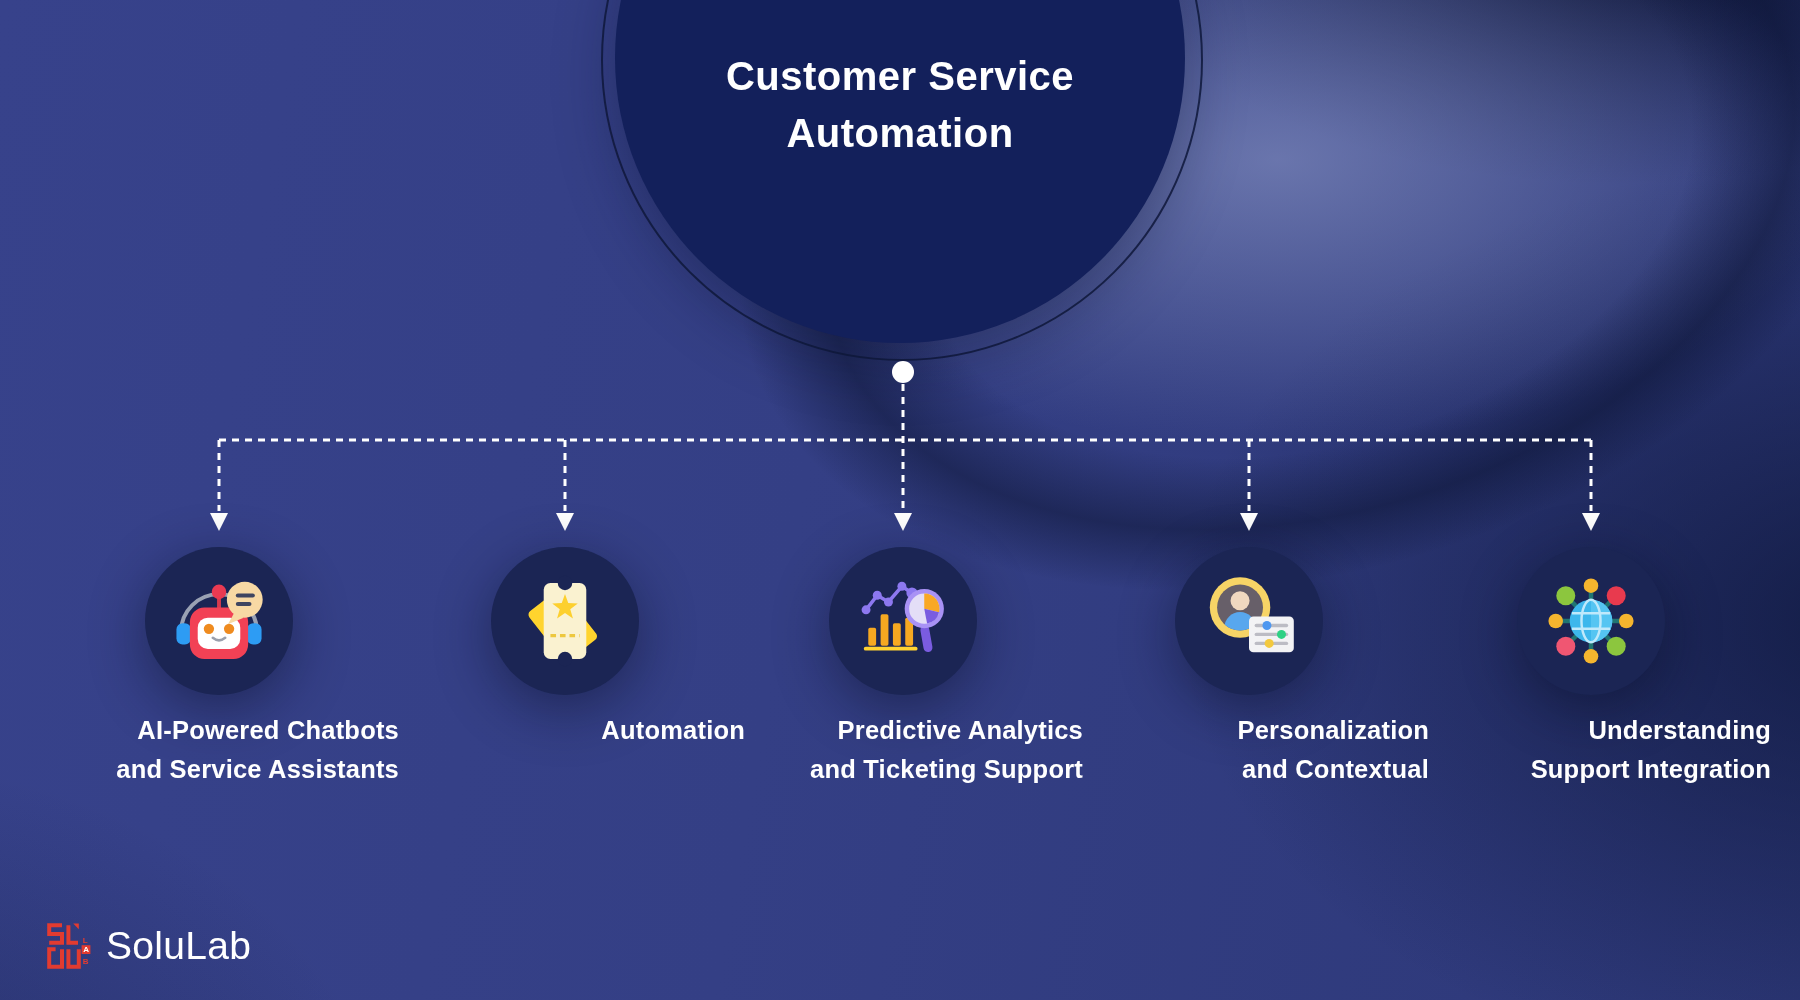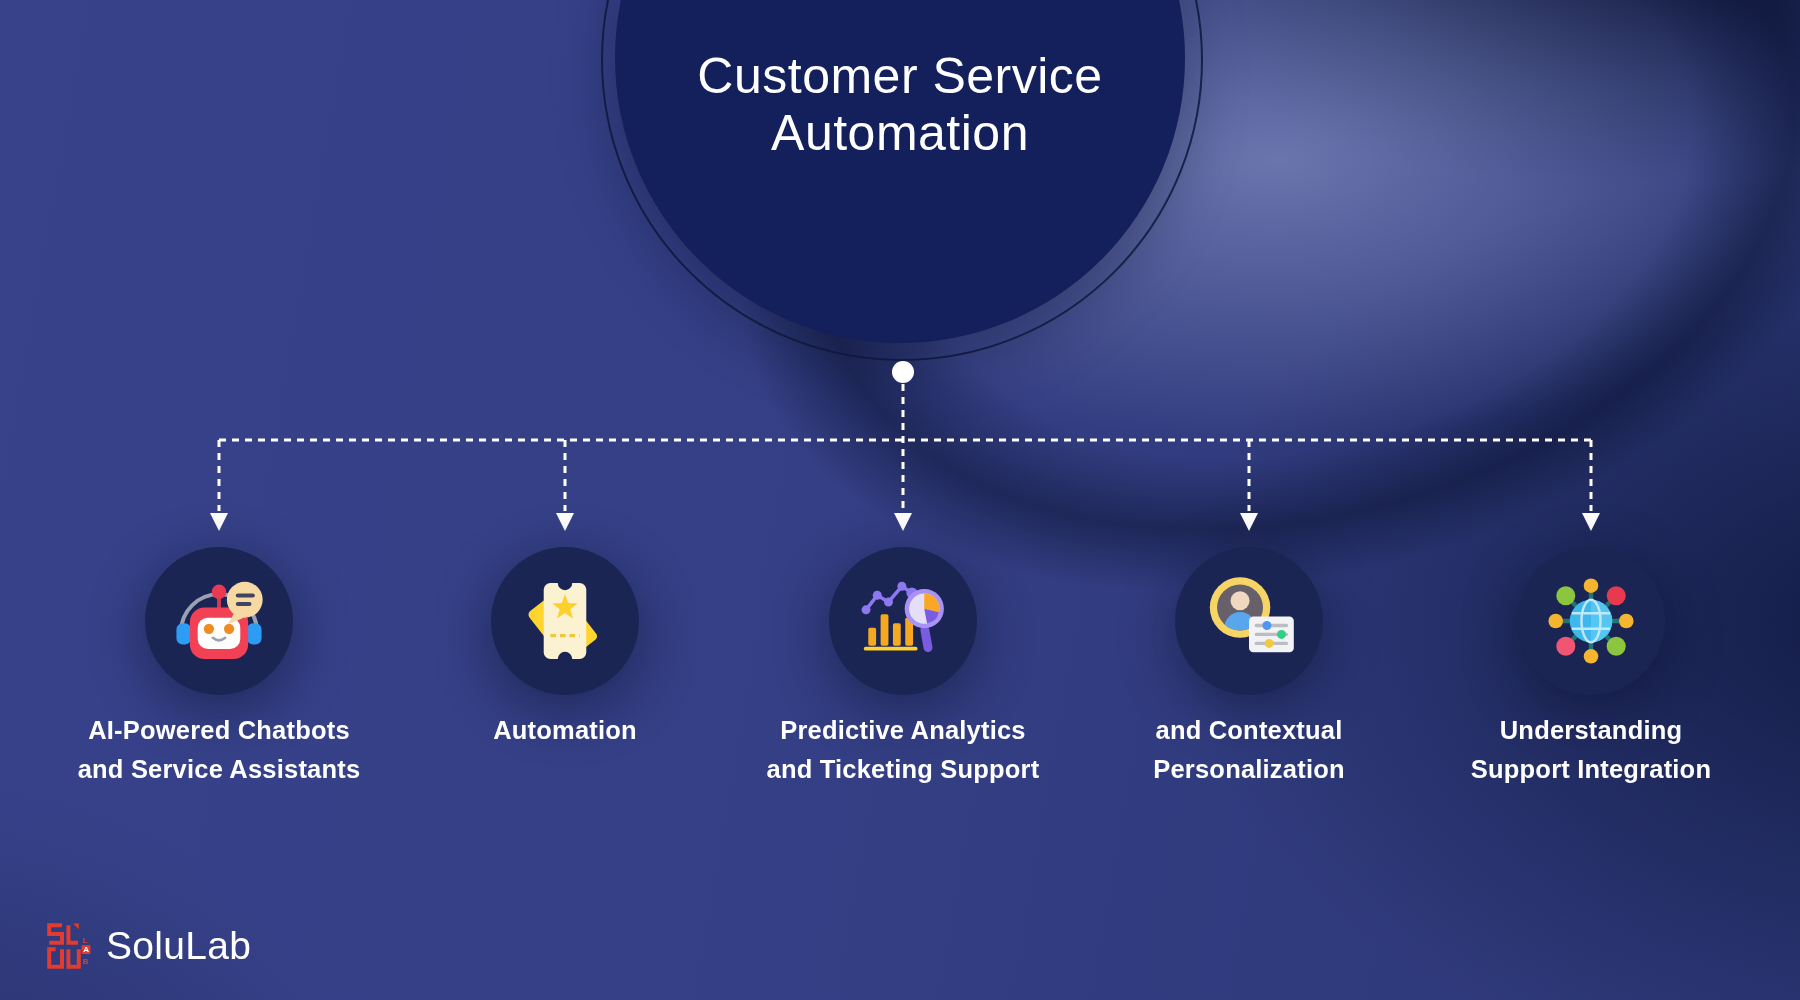--- a/index.html
+++ b/index.html
@@ -32,33 +32,33 @@
     position:absolute;left:601px;top:-241px;width:598px;height:598px;border-radius:50%;
     border:2px solid rgba(16,26,62,0.85);
   }
   .title-circle{
     position:absolute;left:615px;top:-227px;width:570px;height:570px;border-radius:50%;
     background:var(--title-circle-fill);
     box-shadow:0 18px 60px rgba(8,13,38,0.35);
   }
   .title-text{
     position:absolute;left:615px;top:48px;width:570px;text-align:center;
-    color:var(--text);font-weight:normal;font-size:50px;line-height:57px;letter-spacing:0.5px;
+    color:var(--text);font-weight:bold;font-size:40px;line-height:57px;letter-spacing:0.5px;
   }
   
   .branch{position:absolute;top:547px;width:360px;}
   .icon-badge{
     width:148px;height:148px;border-radius:50%;margin:0 auto;
     background:var(--icon-circle-fill);
     box-shadow:0 14px 55px rgba(7,11,32,0.45);
     display:flex;align-items:center;justify-content:center;
   }
   .icon-badge svg{width:112px;height:112px;display:block;}
   .branch-label{
-    margin-top:16px;text-align:center;color:var(--text);
+    margin-top:16px;text-align:right;color:var(--text);
     font-size:25.5px;font-weight:bold;line-height:39px;letter-spacing:0.2px;
   }
   .branch-label span{display:block;}
   
   #connector-svg{position:absolute;left:0;top:0;pointer-events:none;}
   
   .footer{position:absolute;left:46px;top:922px;display:flex;align-items:center;}
   .footer svg{width:48px;height:48px;display:block;}
   .brand-name{color:var(--text);font-size:39px;font-weight:500;margin-left:12px;letter-spacing:0.3px;}
 </style>
@@ -179,22 +179,22 @@
         <rect x="50" y="46" width="40" height="32" rx="4" fill="#f3f3f5"></rect>
         <rect x="55" y="52.5" width="30" height="3" rx="1.5" fill="#bcbcc4"></rect>
         <rect x="55" y="60.5" width="30" height="3" rx="1.5" fill="#bcbcc4"></rect>
         <rect x="55" y="68.5" width="30" height="3" rx="1.5" fill="#bcbcc4"></rect>
         <circle cx="66" cy="54" r="4" fill="#4e97f0"></circle>
         <circle cx="79" cy="62" r="4" fill="#2ed184"></circle>
         <circle cx="68" cy="70" r="4" fill="#f3c93e"></circle>
       </svg>
     </div>
     <div class="branch-label">
+      <span>Personalization</span>
       <span>and Contextual</span>
-      <span>Personalization</span>
     </div>
   </div>
 
   <div class="branch" style="left:1411px">
     <div class="icon-badge">
       <svg viewBox="0 0 100 100">
         <g stroke="#207472" stroke-width="4">
           <line x1="50" y1="50" x2="50" y2="21"></line>
           <line x1="50" y1="50" x2="70.5" y2="29.5"></line>
           <line x1="50" y1="50" x2="79" y2="50"></line>

